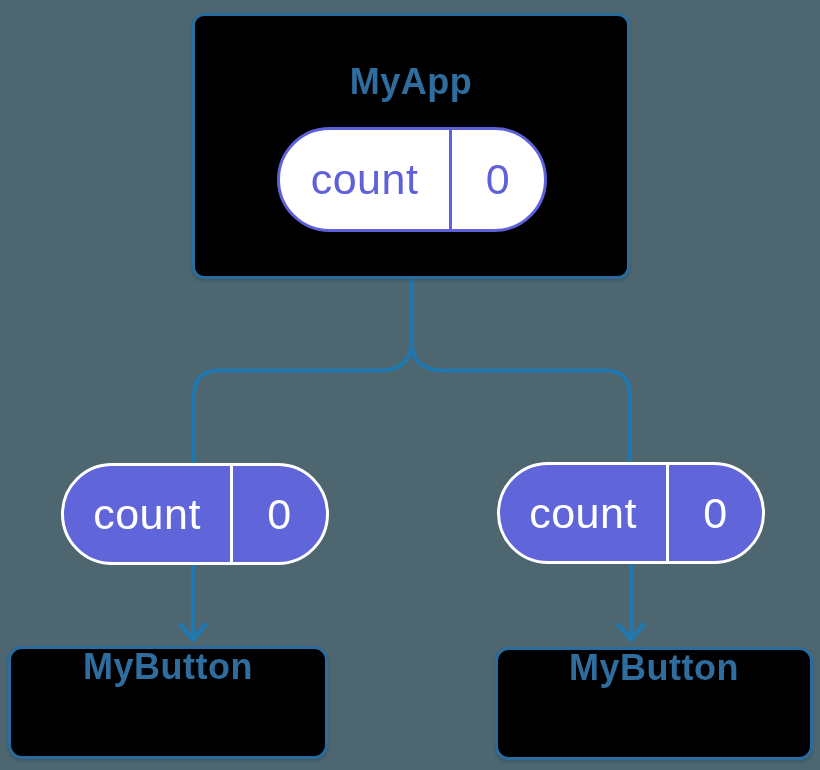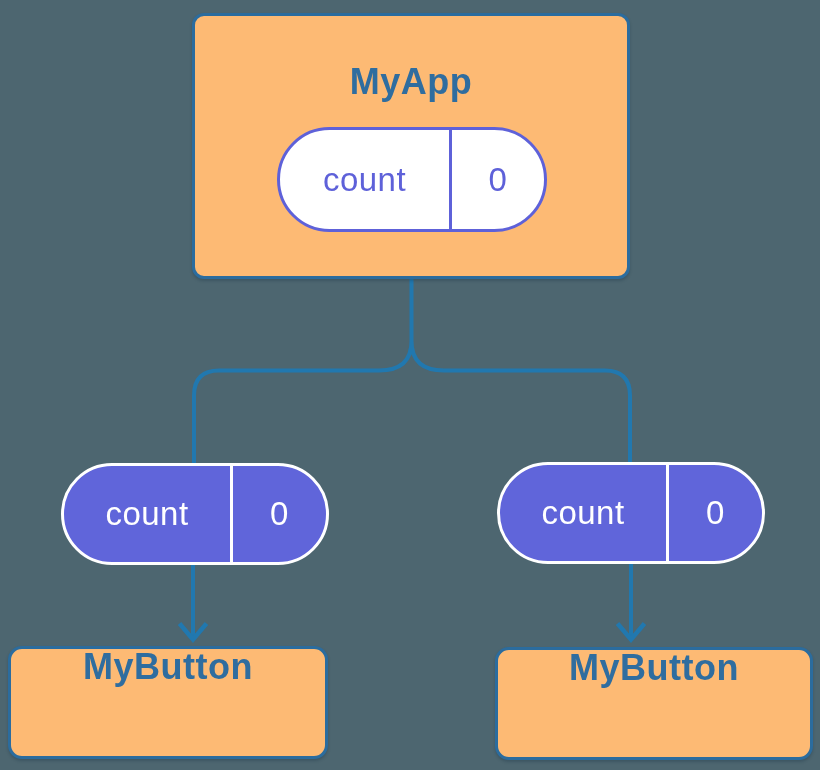--- a/index.html
+++ b/index.html
@@ -8,21 +8,21 @@
     background: #4D6670;
     font-family: "Liberation Sans", sans-serif;
     position: relative;
     overflow: hidden;
   }
   .stage { position: absolute; inset: 0; width: 820px; height: 770px; }
   svg.connectors { position: absolute; left: 0; top: 0; }
 
   .node {
     position: absolute;
-    background: #fdba74;
+    background: #000000;
     border: 3px solid #2B6C9E;
     box-sizing: border-box;
     box-shadow: 0 2px 3px rgba(15, 40, 60, 0.25);
   }
   .node-root { left: 192px; top: 13px; width: 438px; height: 266px; border-radius: 12px; }
   .node-title {
     position: absolute; left: 0; width: 100%;
     text-align: center;
     color: #2F6D9F;
     font-size: 36px; font-weight: 600; letter-spacing: 0.5px;
@@ -37,21 +37,21 @@
 
   .pill {
     position: absolute;
     display: flex;
     box-sizing: border-box;
     border-radius: 53px;
     overflow: hidden;
   }
   .pill-section {
     display: flex; align-items: center; justify-content: center;
-    font-size: 33px; letter-spacing: 0.5px;
+    font-size: 43px; letter-spacing: 0.5px;
     box-sizing: border-box;
   }
   .pill-outline {
     left: 82px; top: 111px; width: 270px; height: 105px;
     background: #FFFFFF;
     border: 3px solid #5E61D9;
     color: #5E61D9;
   }
   .pill-outline .pill-section-label { width: 172px; border-right: 3px solid #5E61D9; }
   .pill-outline .pill-section-value { flex: 1; }

